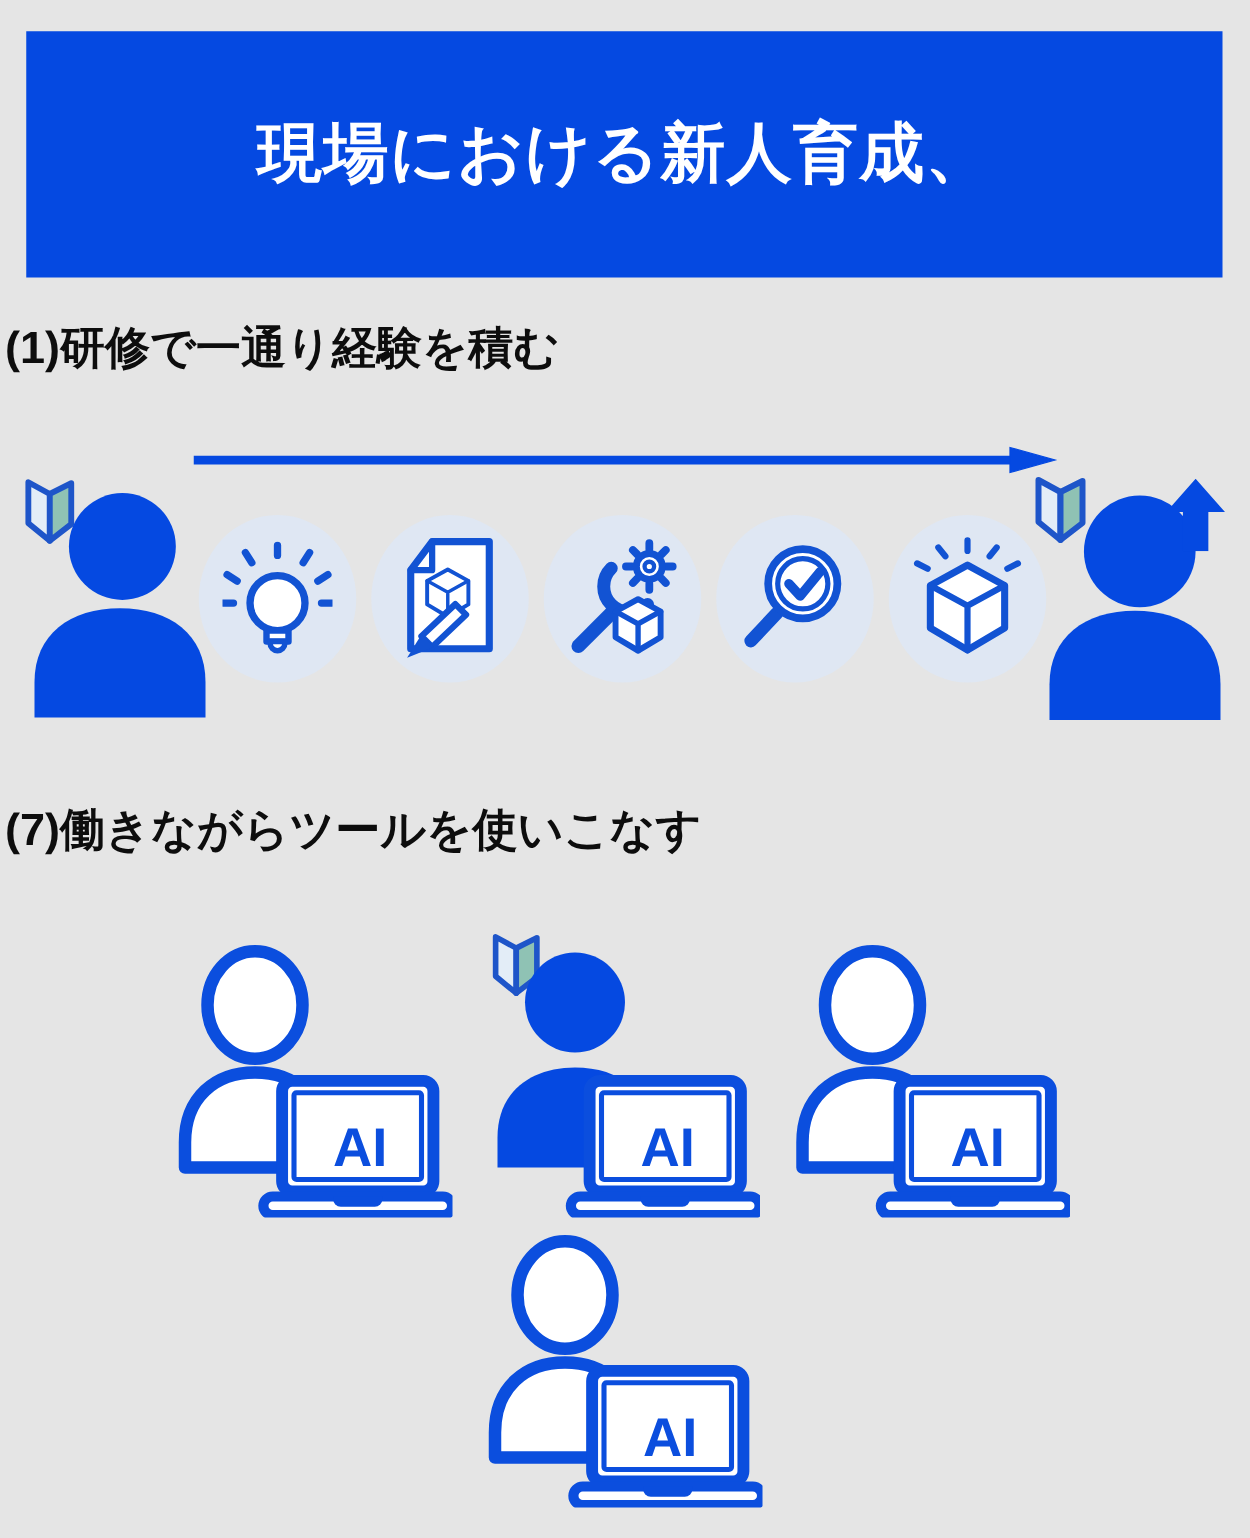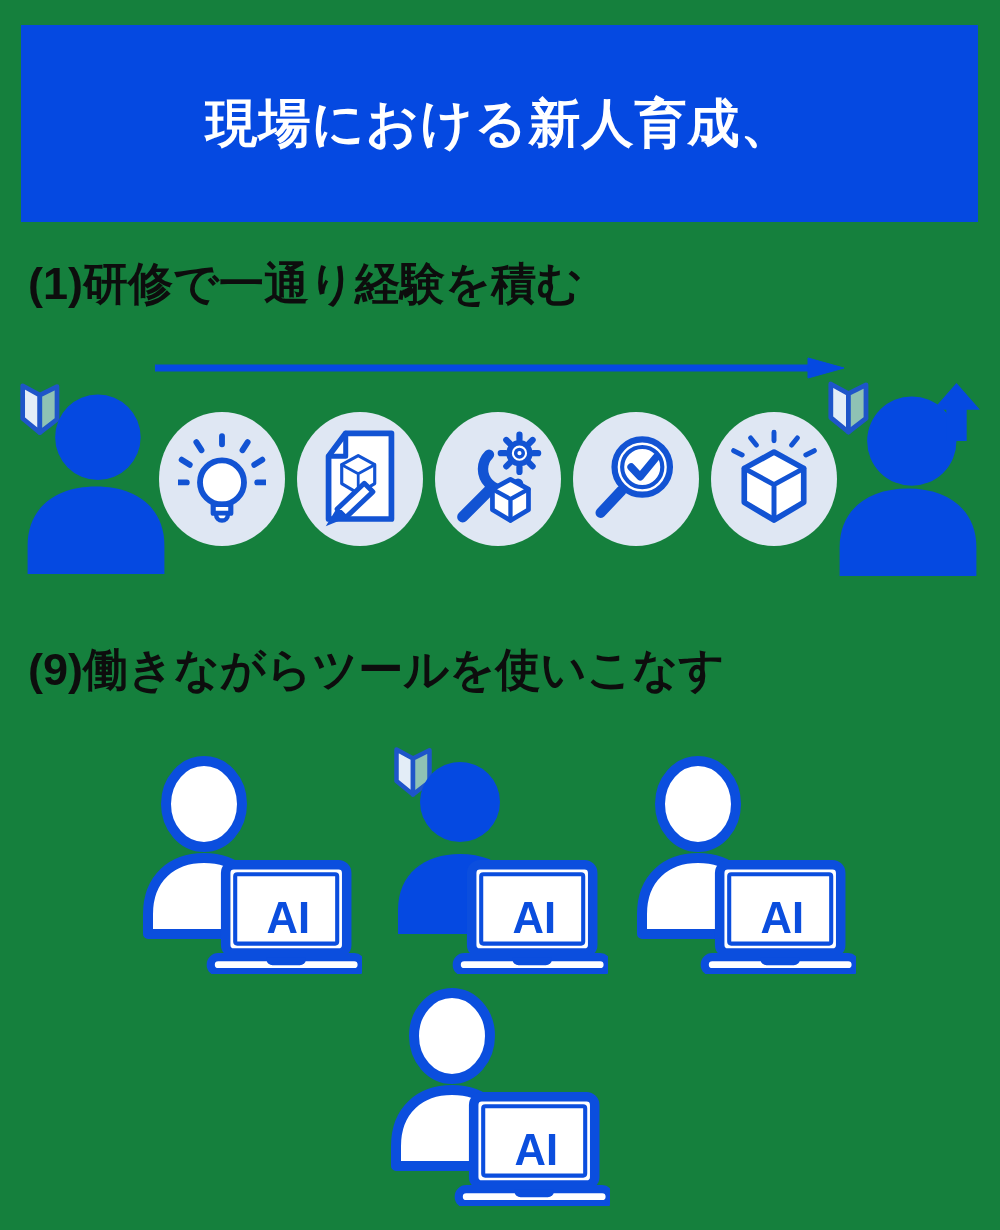--- a/index.html
+++ b/index.html
@@ -6,31 +6,31 @@
     --blue:#0549e1;
     --stroke:#1253d3;
     --outline:#0b4ede;
     --circle-bg:#dfe7f3;
     --book-left:#e3edf7;
     --book-right:#8fc2b4;
     --ink:#0d0d0d;
   }
   *{margin:0;padding:0;box-sizing:border-box;}
   body{background:#fff;font-family:"Liberation Sans","DejaVu Sans",sans-serif;}
-  .page{position:relative;width:1000px;height:1230px;background:#15803d;overflow:hidden;}
+  .page{position:relative;width:1000px;height:1230px;background:#e5e5e5;overflow:hidden;}
 
   .banner{
     position:absolute;left:21px;top:25px;width:957px;height:197px;
     background:var(--blue);color:#fff;
     display:flex;flex-direction:column;justify-content:center;align-items:center;
     font-size:52px;font-weight:800;line-height:1.42;letter-spacing:1px;text-align:center;
   }
   .sec-heading{
-    position:absolute;left:28px;color:var(--ink);
-    font-size:45px;font-weight:900;letter-spacing:0px;white-space:nowrap;
+    position:absolute;left:4px;color:var(--ink);
+    font-size:36px;font-weight:900;letter-spacing:0px;white-space:nowrap;
   }
   #h1{top:254px;}
   #h2{top:640px;}
 
   .abs{position:absolute;}
 
   .step-circle{
     position:absolute;top:412px;width:126px;height:134px;border-radius:50%;
     background:var(--circle-bg);display:flex;align-items:center;justify-content:center;
   }
@@ -145,21 +145,21 @@
     <g transform="translate(20,18) scale(0.95)">
       <circle class="pf" cx="84" cy="58" r="47"></circle>
       <path class="pf" d="M8,200 L8,170 C8,130 38,108 80,108 C122,108 152,130 152,170 L152,200 Z"></path>
     </g>
   </svg>
 
   <svg class="abs" style="left:933px;top:383px;" width="47" height="58" viewBox="0 0 60 74">
     <path class="pf" d="M30,0 L60,34 H43 V74 H17 V34 H0 Z"></path>
   </svg>
 
-  <div class="sec-heading" id="h2">(9)働きながらツールを使いこなす</div>
+  <div class="sec-heading" id="h2">(7)働きながらツールを使いこなす</div>
 
   <svg class="abs" style="left:142px;top:742px;" width="220" height="232" viewBox="0 0 220 232">
     <g transform="translate(0,14)">
       <ellipse class="po" cx="62" cy="48" rx="38" ry="43"></ellipse>
       <path class="po" d="M6,178 L6,158 C6,122 30,102 62,102 C94,102 118,122 118,158 L118,178 Z"></path>
     </g>
     <g transform="translate(66,120) scale(0.68)">
       <rect class="lt" x="26" y="4" width="178" height="130" rx="12"></rect>
       <rect class="lt2" x="40" y="18" width="150" height="102" rx="3"></rect>
       <text class="ai-text" x="118" y="104" text-anchor="middle">AI</text>

